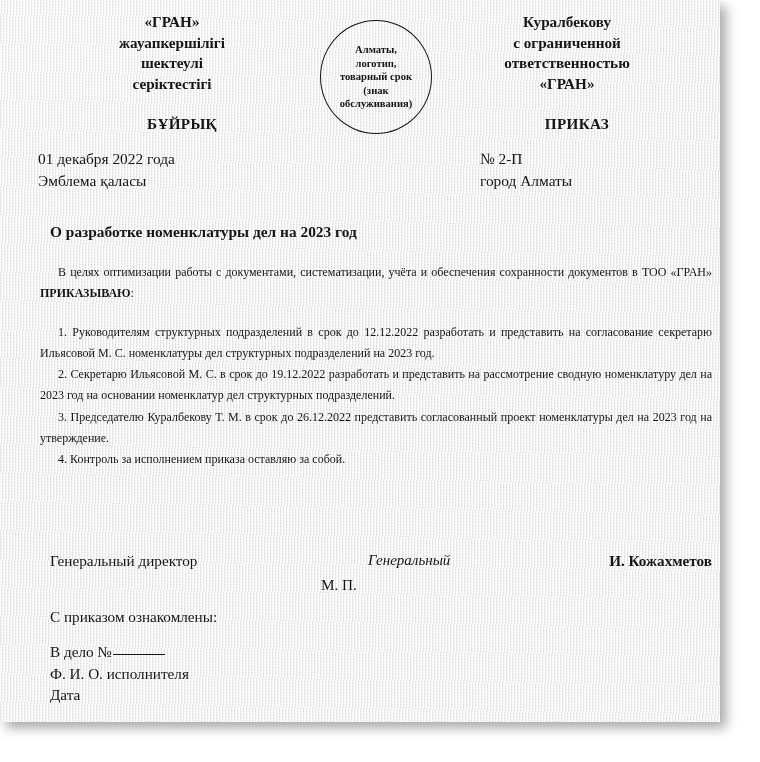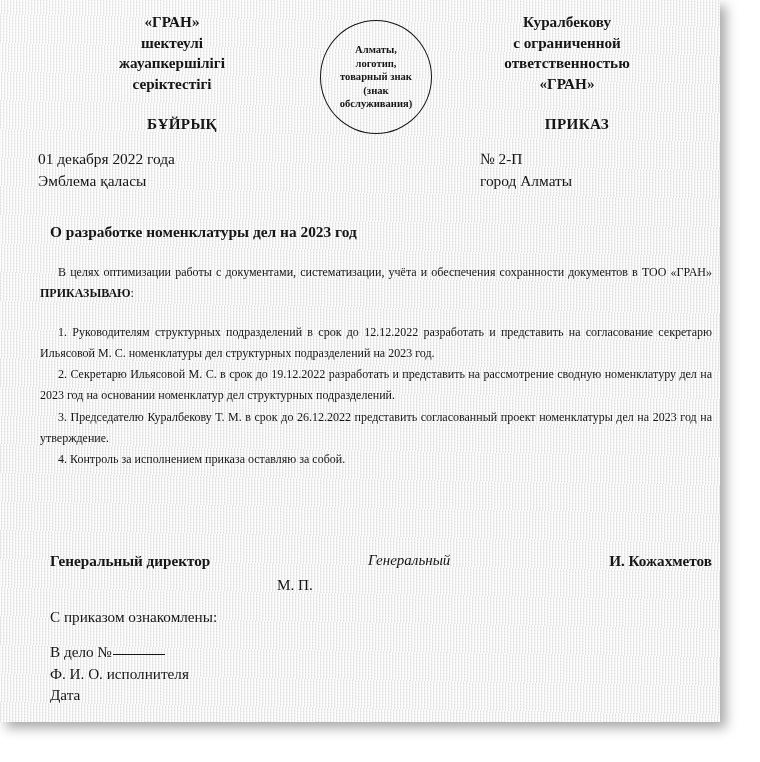--- a/index.html
+++ b/index.html
@@ -126,34 +126,35 @@
   .sig {
     position: absolute;
     top: 552px;
     left: 0;
     width: 720px;
     height: 50px;
     font-size: 15.2px;
   }
   .sig .job {
     position: absolute; left: 50px; top: 0;
-    font-weight: bold;
+    font-weight: normal;
   }
   .sig .autograph {
     position: absolute; left: 368px; top: 0;
     font-style: italic;
     font-size: 15px;
   }
   .sig .name {
     position: absolute; right: 8px; top: 0;
     font-weight: bold;
   }
   .sig .stamp {
     position: absolute; left: 277px; top: 24px;
     font-size: 15.2px;
+    padding-left: 44px;
   }
 
   
   .ack {
     position: absolute;
     top: 606px;
     left: 50px;
     font-size: 15.2px;
     line-height: 21.5px;
   }
@@ -177,31 +178,31 @@
 </head>
 <body>
 
 <div id="sheet-wrap">
   <div id="paper">
 
     <div class="hdr">
 
       <div class="hdr-col left">
         <div>«ГРАН»</div>
+        <div>жауапкершілігі</div>
         <div>шектеулі</div>
-        <div>жауапкершілігі</div>
         <div>серіктестігі</div>
         <div class="hdr-kind">БҰЙРЫҚ</div>
       </div>
 
       <div class="emblem">
         <div class="emblem-text">
           <div>Алматы,</div>
           <div>логотип,</div>
-          <div>товарный знак</div>
+          <div>товарный срок</div>
           <div>(знак</div>
           <div>обслуживания)</div>
         </div>
       </div>
 
       <div class="hdr-col right">
         <div>Куралбекову</div>
         <div>с ограниченной</div>
         <div>ответственностью</div>
         <div>«ГРАН»</div>

